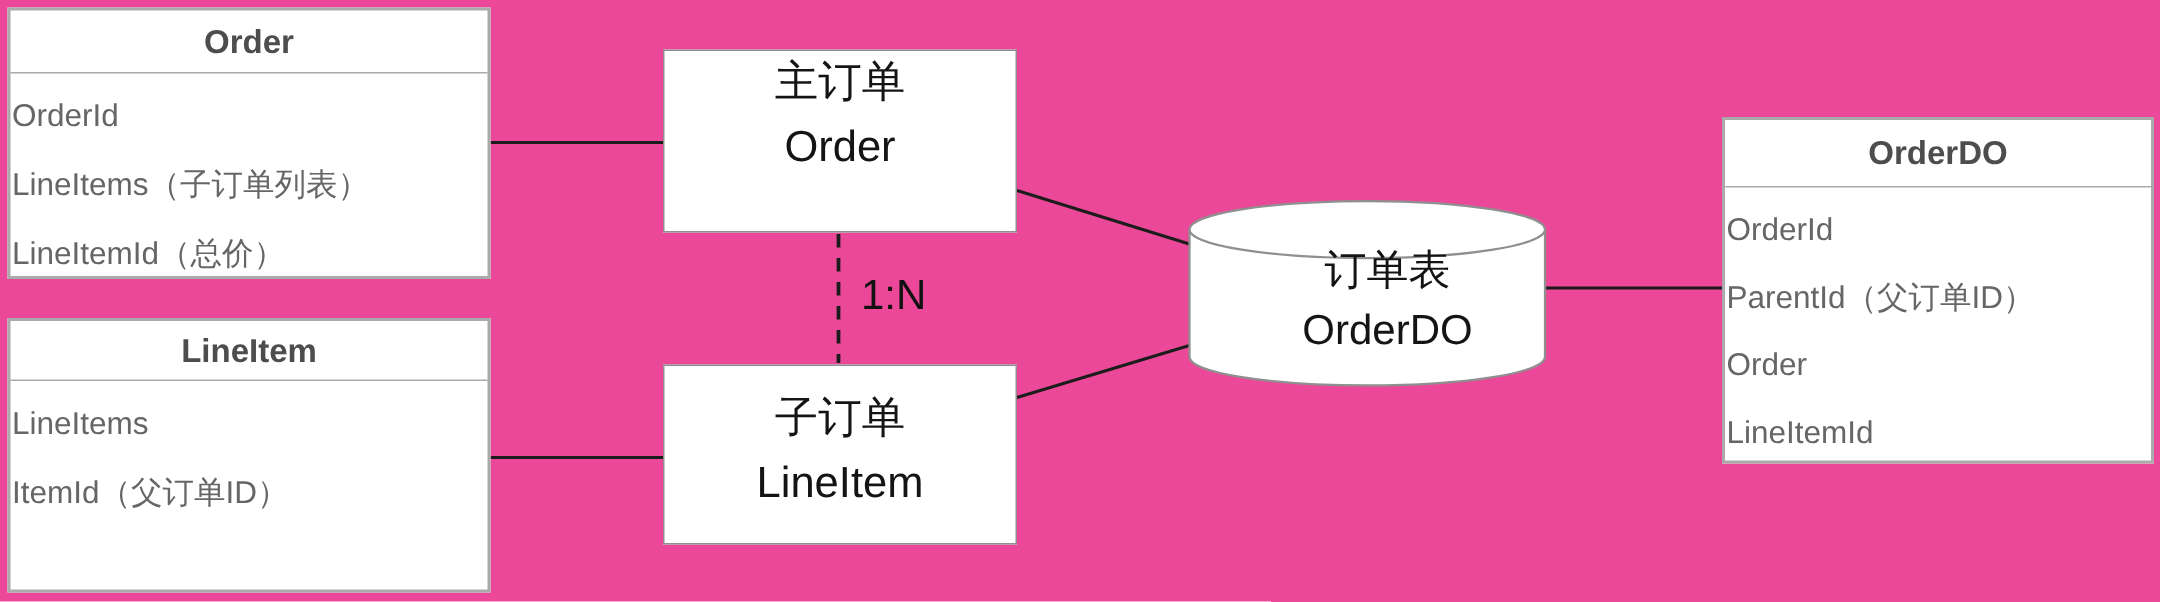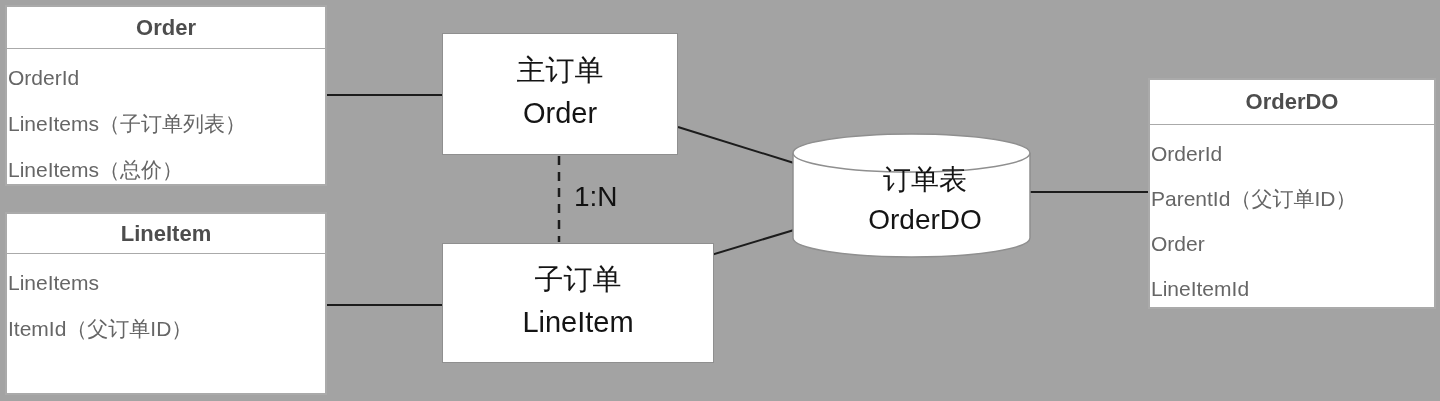--- a/index.html
+++ b/index.html
@@ -1,17 +1,17 @@
 <!DOCTYPE html>
 <html><head>
 <meta charset="utf-8">
 <style>
   html,body{margin:0;padding:0;background:#ffffff;}
   .canvas{
-    position:relative;width:1440px;height:401px;background:#a3a3a3;
+    position:relative;width:1440px;height:401px;background:#ec4899;
     font-family:"Liberation Sans","DejaVu Sans",sans-serif;overflow:hidden;
   }
   .wires{position:absolute;left:0;top:0;width:1440px;height:401px;}
 
   
   .etable{
     position:absolute;background:#ffffff;border:2px solid #aaaaaa;
     box-sizing:border-box;
   }
   .etable .hd{
@@ -30,22 +30,22 @@
   .t-orderdo{left:1148px;top:78px;width:288px;height:231px;}
   .t-orderdo .hd{line-height:44px;}
   .t-orderdo .row{line-height:45px;}
 
   
   .node{
     position:absolute;background:#ffffff;border:1.5px solid #8f8f8f;
     box-sizing:border-box;text-align:center;color:#141414;
   }
   .node .ln{font-size:29px;line-height:43px;white-space:nowrap;}
-  .n-main{left:442px;top:33px;width:236px;height:122px;padding-top:15px;}
-  .n-sub{left:442px;top:243px;width:272px;height:120px;padding-top:14px;}
+  .n-main{left:442px;top:33px;width:236px;height:122px;padding-top:0;}
+  .n-sub{left:442px;top:243px;width:236px;height:120px;padding-top:14px;}
 
   
   .db-label{
     position:absolute;left:793px;top:160px;width:264px;text-align:center;
     color:#141414;
   }
   .db-label .ln{font-size:28px;line-height:40px;white-space:nowrap;}
 
   
   .rel-label{
@@ -72,21 +72,21 @@
       <path d="M 793 153 L 793 238 A 118.5 19 0 0 0 1030 238 L 1030 153" fill="#ffffff" stroke="#8f8f8f" stroke-width="1.5"></path>
       <ellipse cx="911.5" cy="153" rx="118.5" ry="19" fill="#ffffff" stroke="#8f8f8f" stroke-width="1.5"></ellipse>
     </g>
   </svg>
 
   <div class="etable t-order">
     <div class="hd">Order</div>
     <div class="bd">
       <div class="row">OrderId</div>
       <div class="row">LineItems（子订单列表）</div>
-      <div class="row">LineItems（总价）</div>
+      <div class="row">LineItemId（总价）</div>
     </div>
   </div>
 
   <div class="etable t-lineitem">
     <div class="hd">LineItem</div>
     <div class="bd">
       <div class="row">LineItems</div>
       <div class="row">ItemId（父订单ID）</div>
     </div>
   </div>

